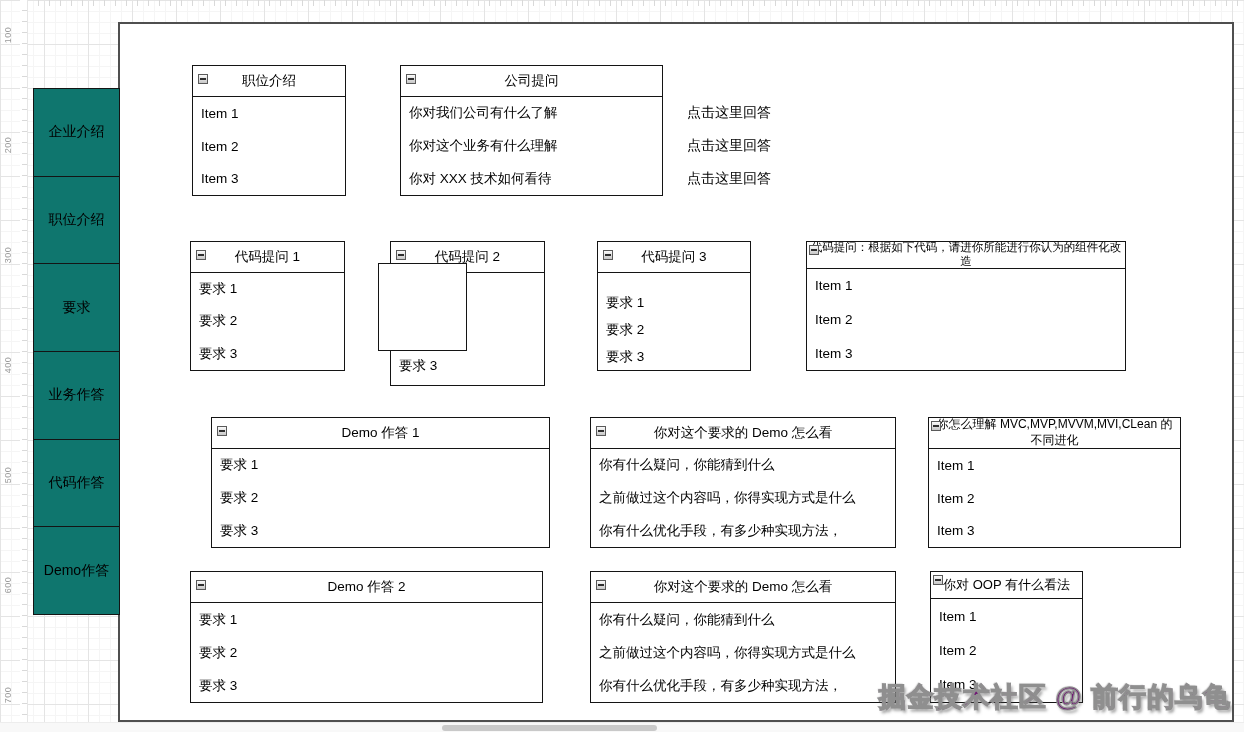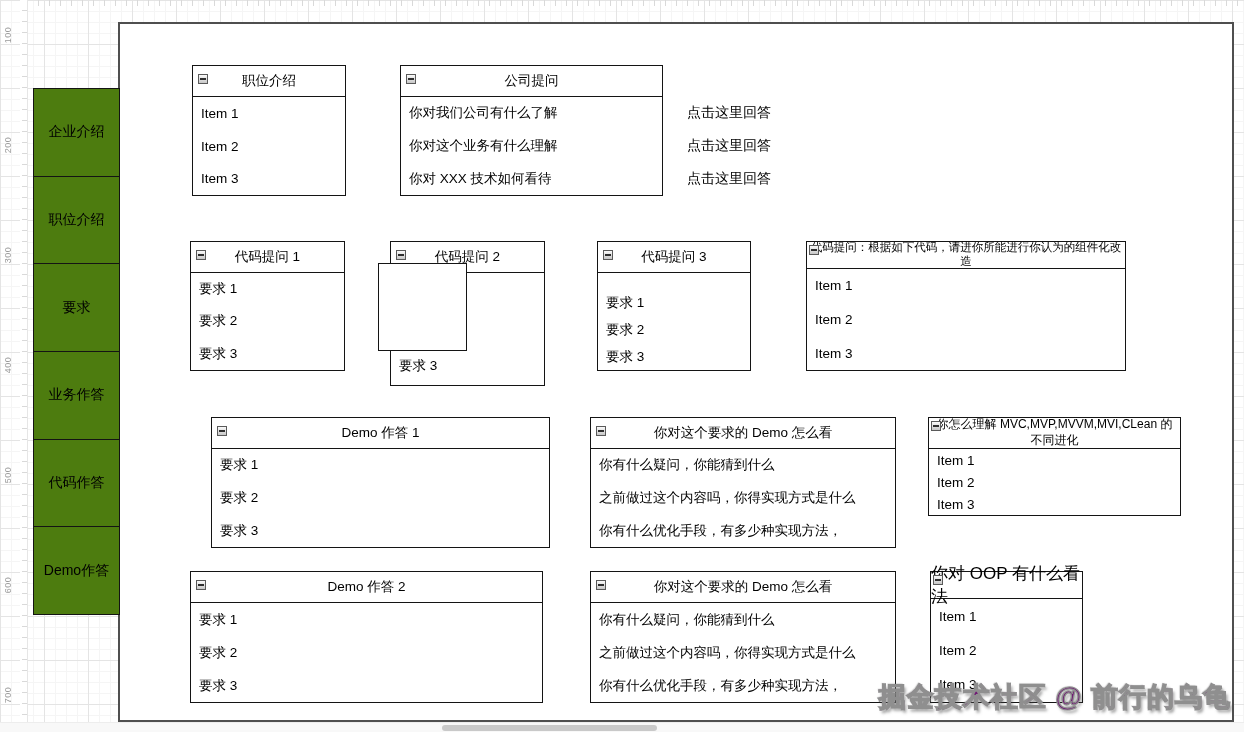--- a/index.html
+++ b/index.html
@@ -24,31 +24,31 @@
   .rlabel{position:absolute;left:-7px;width:30px;text-align:center;transform:rotate(-90deg);
     font-size:9px;color:#9a9a9a;letter-spacing:0.5px;}
   .ruler-h{position:absolute;left:28px;top:0;right:0;height:6px;
     background-image:repeating-linear-gradient(to right, transparent 0 10px, #d9d9d9 10px 11px);}
 
   
   .page{position:absolute;left:118px;top:22px;width:1116px;height:700px;background:#fff;
     border:2px solid #4f4f4f;box-sizing:border-box;}
 
   
-  .sidebar{position:absolute;left:33px;top:88px;width:87px;height:527px;display:flex;flex-direction:column;background:#4d7c0f;border:1.5px solid #141414;box-sizing:border-box;}
+  .sidebar{position:absolute;left:33px;top:88px;width:87px;height:527px;display:flex;flex-direction:column;background:#0f766e;border:1.5px solid #141414;box-sizing:border-box;}
   .side-cell{flex:1;display:flex;align-items:center;justify-content:center;font-size:14px;border-bottom:1.5px solid #141414;box-sizing:border-box;}
   .side-cell:last-child{border-bottom:none;}
 
   
   .win{position:absolute;background:#fff;border:1.5px solid #141414;box-sizing:border-box;display:flex;flex-direction:column;}
   .win-title{position:relative;border-bottom:1.5px solid #141414;display:flex;align-items:center;justify-content:center;
     font-size:13.5px;height:31px;flex:none;box-sizing:border-box;}
   .win-title.small{font-size:11.5px;line-height:1.18;height:27px;text-align:center;padding:1px 2px;}
   .win-title.med{font-size:12px;line-height:1.3;height:31px;text-align:center;padding:1px 2px;}
-  .win-title.oneline-sm{font-size:17px;height:27px;justify-content:flex-end;}
+  .win-title.oneline-sm{font-size:13px;height:27px;}
   .win-body{flex:1;display:flex;flex-direction:column;}
   .win-row{flex:1;display:flex;align-items:center;padding-left:8px;font-size:13.5px;white-space:nowrap;overflow:hidden;}
 
   .collapse{position:absolute;left:5px;top:8px;width:10px;height:10px;border:1px solid #5a5a5a;
     background:linear-gradient(#fafafa,#c7c7c7);box-sizing:border-box;}
   .collapse::after{content:"";position:absolute;left:1px;right:1px;top:3px;height:1.5px;background:#2e2e2e;}
   .win-title.small .collapse,.win-title.med .collapse,.win-title.oneline-sm .collapse{left:2px;top:3px;}
 
   
   .answer-link{position:absolute;left:687px;height:20px;font-size:14px;white-space:nowrap;}
@@ -189,21 +189,21 @@
       <span class="collapse"></span>
       <span>你对这个要求的 Demo 怎么看</span>
     </div>
     <div class="win-body">
       <div class="win-row">你有什么疑问，你能猜到什么</div>
       <div class="win-row">之前做过这个内容吗，你得实现方式是什么</div>
       <div class="win-row">你有什么优化手段，有多少种实现方法，</div>
     </div>
   </div>
 
-  <div class="win" style="left:928px;top:417px;width:253px;height:99px;">
+  <div class="win" style="left:928px;top:417px;width:253px;height:131px;">
     <div class="win-title med">
       <span class="collapse"></span>
       <span>你怎么理解 MVC,MVP,MVVM,MVI,CLean 的不同进化</span>
     </div>
     <div class="win-body">
       <div class="win-row">Item 1</div>
       <div class="win-row">Item 2</div>
       <div class="win-row">Item 3</div>
     </div>
   </div>

